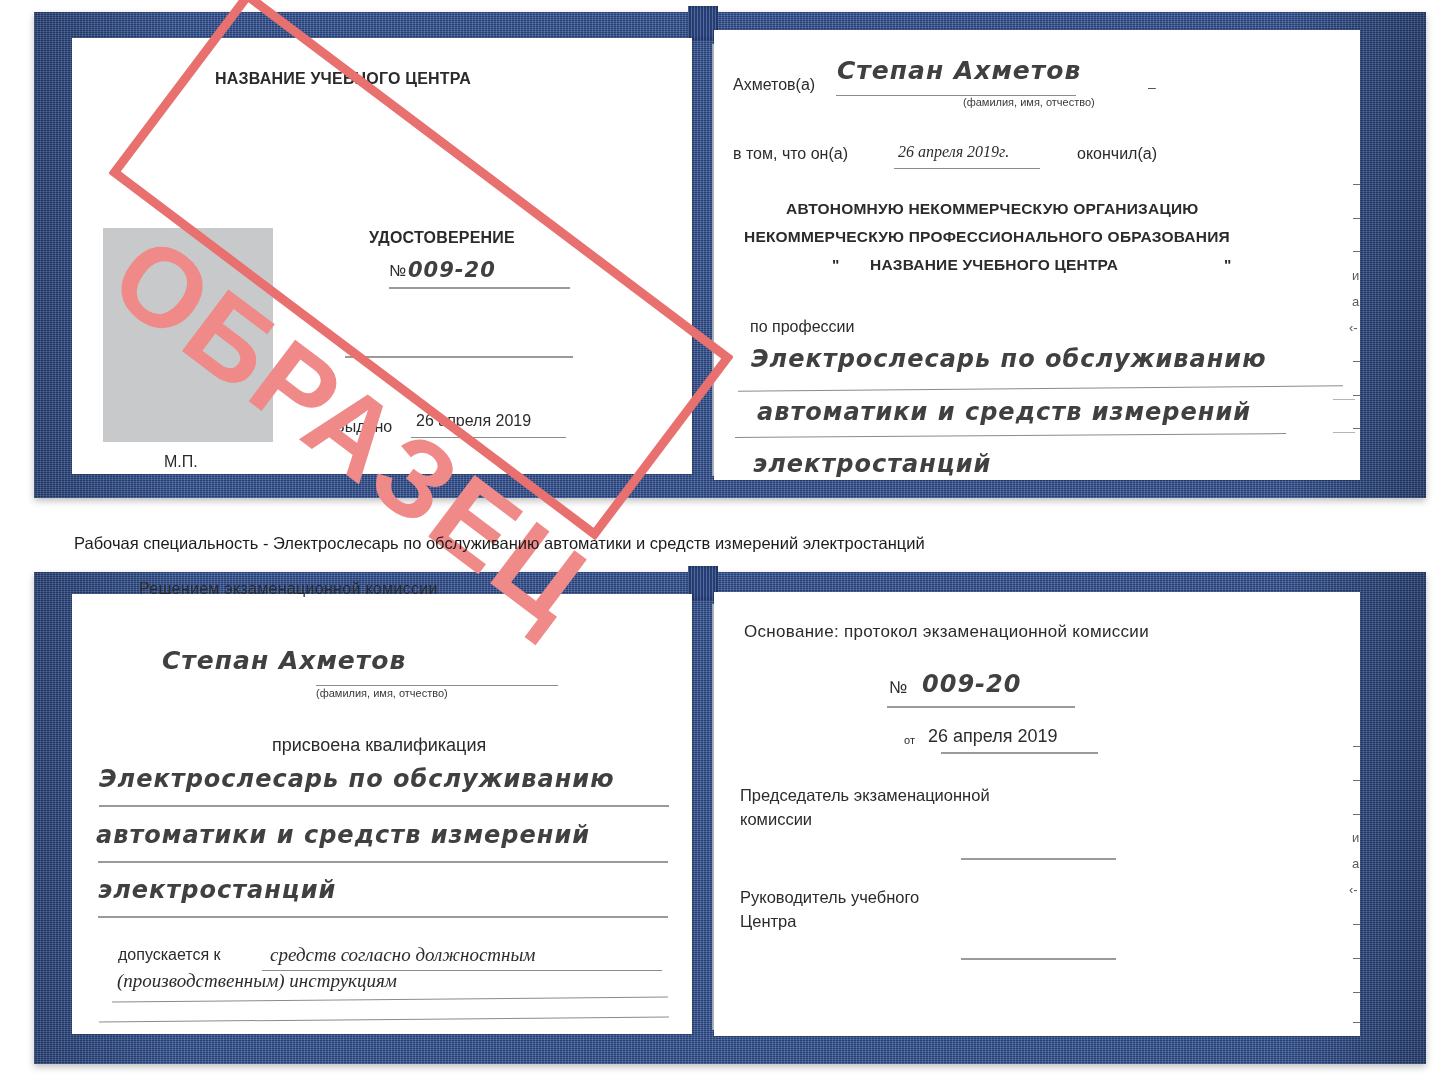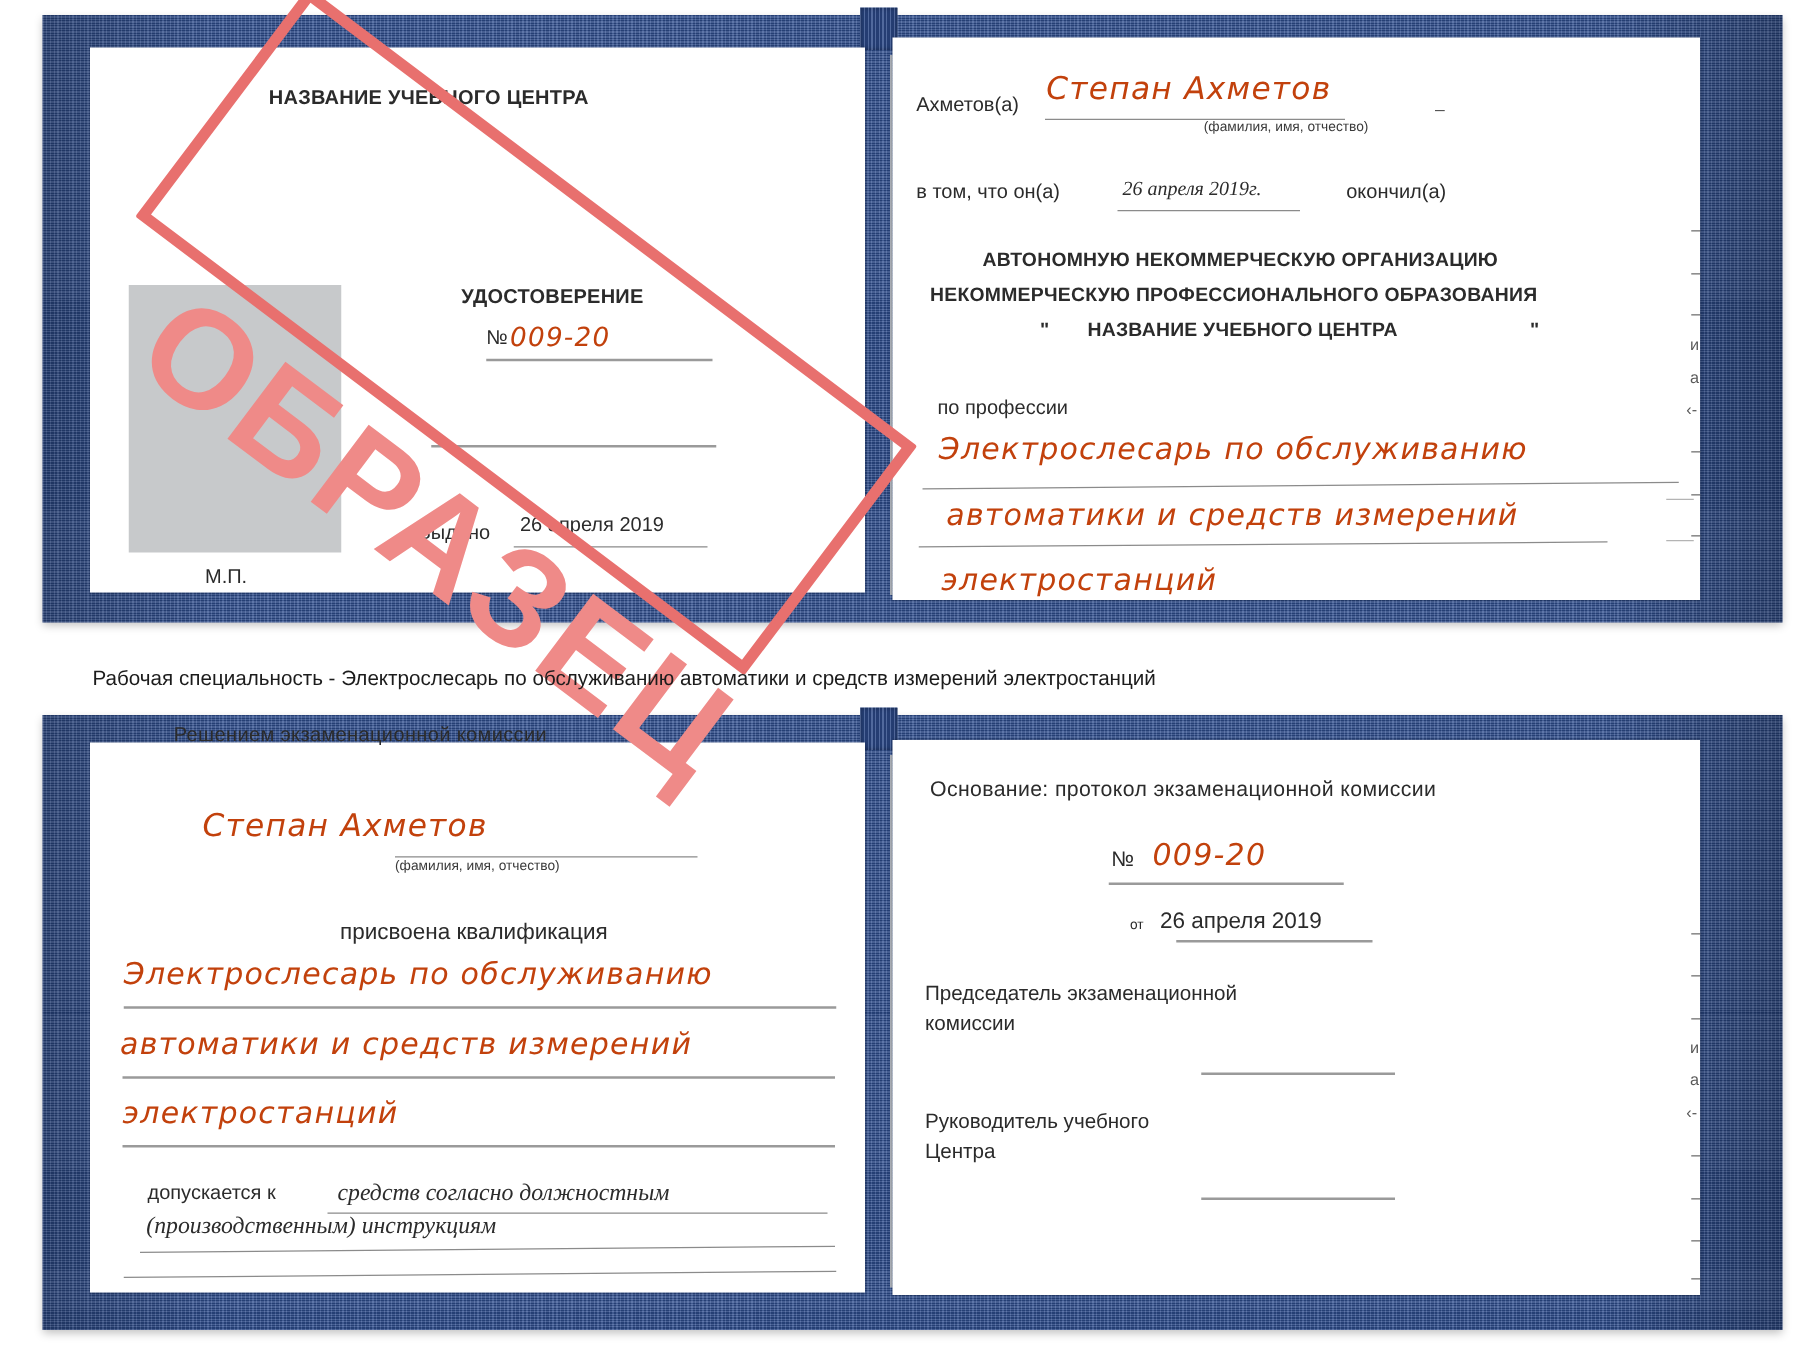--- a/index.html
+++ b/index.html
@@ -58,24 +58,24 @@
     width:2px;
     background:linear-gradient(90deg,#b9bdc4,#8d939c,#cdd1d6);
     z-index:4;
   }
 
   
   .t{ position:absolute; color:#2b2b2b; white-space:nowrap; z-index:6; }
   .caps{ font-weight:bold; letter-spacing:.2px;text-align:right; }
   .small{ font-size:11px; color:#3a3a3a; }
   .hand{
-    color:#c2410c;
+    color:#404040;
     font-family:"DejaVu Sans", sans-serif;
     font-style:italic;
-    font-weight:400;
+    font-weight:700;
     letter-spacing:1px;
     text-align:center;
   }
   .ital{
     color:#2c2c2c;
     font-family:"Liberation Serif", serif;
     font-style:italic;
   }
   .rule{
     position:absolute;

